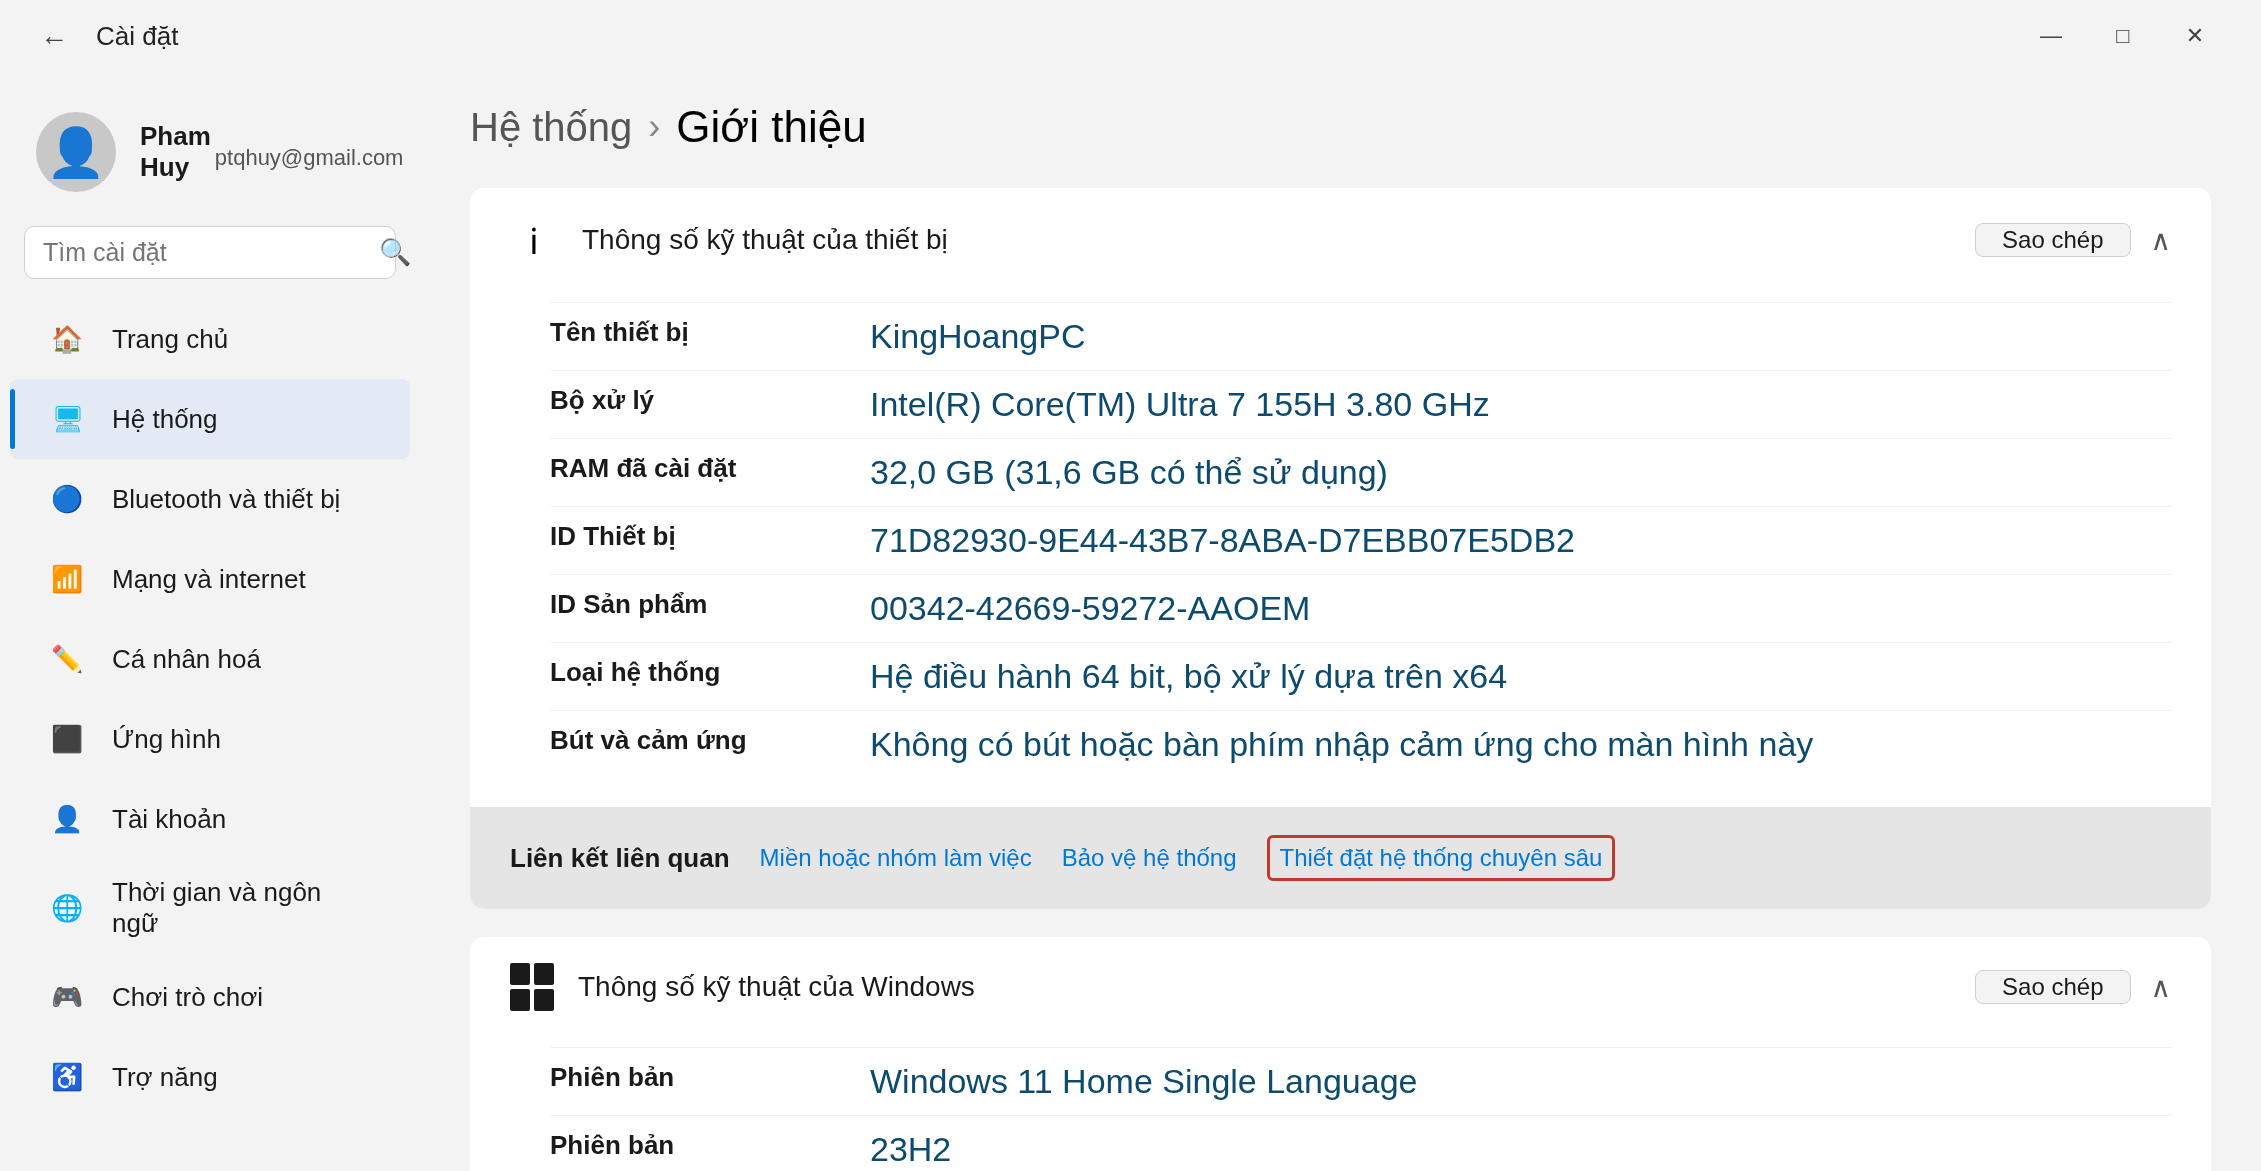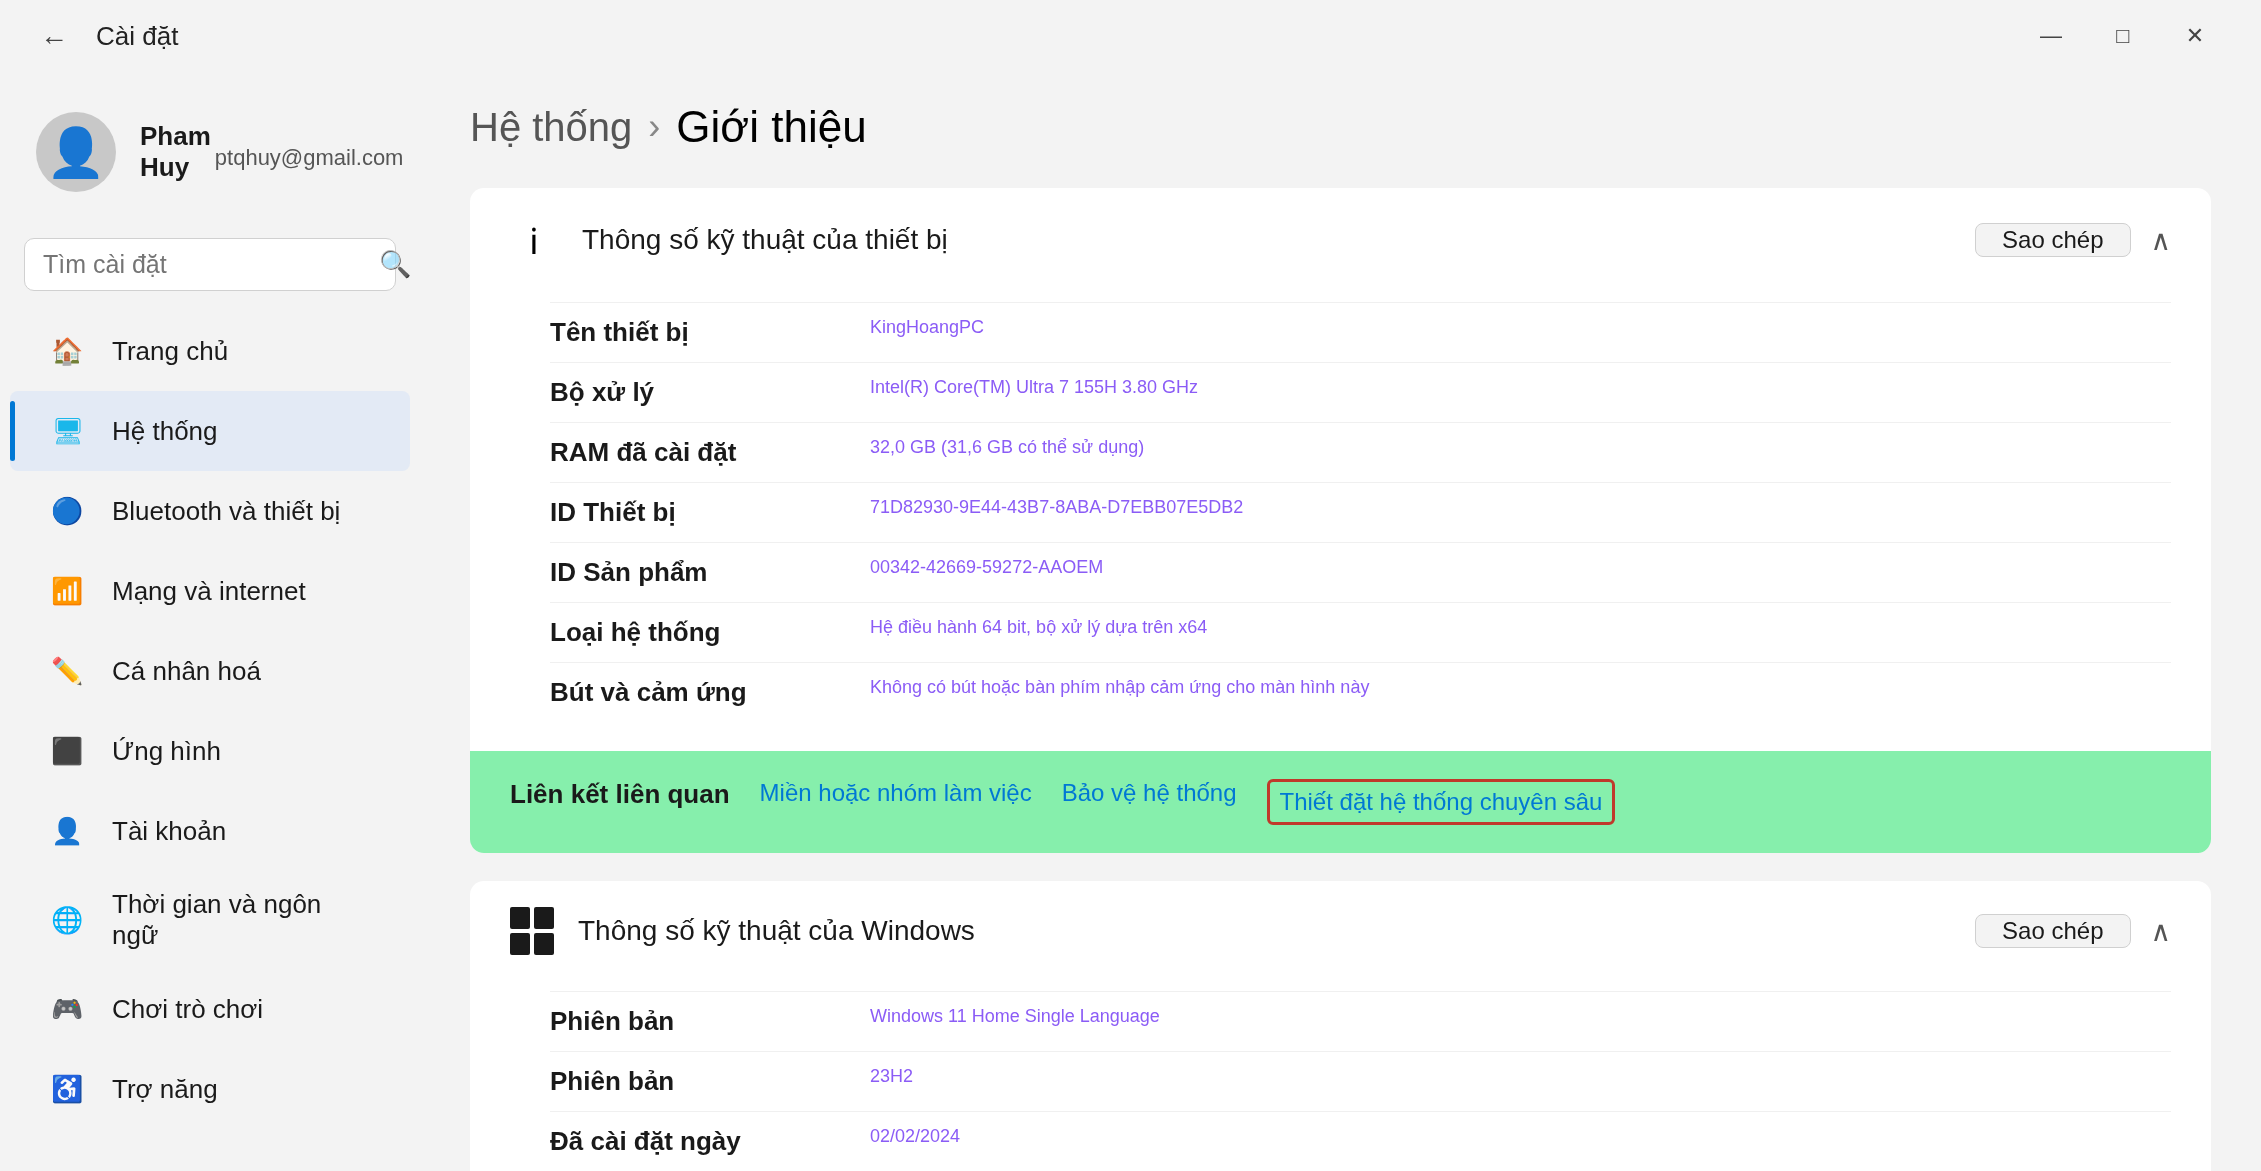--- a/index.html
+++ b/index.html
@@ -104,21 +104,21 @@
     .avatar-icon {
       font-size: 48px;
       color: #666;
     }
     .user-info { display: flex; flex-direction: row; gap: 4px; }
     .user-name { font-size: 26px; font-weight: 600; color: #1a1a1a; }
     .user-email { font-size: 22px; color: #555; margin-top: 24px; }
 
     
     .search-box {
-      margin: 16px 24px 20px 24px;
+      margin: 4px 24px 20px 24px;
       background: white;
       border: 1.5px solid #d0d0d0;
       border-radius: 10px;
       display: flex;
       align-items: center;
       padding: 10px 18px;
       gap: 14px;
     }
     .search-input {
       border: none;
@@ -265,31 +265,31 @@
       border-top: 1px solid #f0f0f0;
     }
     .info-label {
       font-size: 26px;
       font-weight: 600;
       color: #1a1a1a;
       min-width: 260px;
       flex-shrink: 0;
     }
     .info-value {
-      font-size: 18px;
-      color: #8b5cf6;
+      font-size: 34px;
+      color: #0c4a6e;
     }
 
     
     .related-links {
       display: flex;
-      align-items: flex-start;
+      align-items: center;
       gap: 30px;
       padding: 28px 40px;
-      background: #86efac;
+      background: #e5e5e5;
       border-radius: 0 0 0 0;
       margin-top: -1px;
     }
     .related-label {
       font-size: 26px;
       font-weight: 600;
       color: #1a1a1a;
       flex-shrink: 0;
     }
     .related-link {

